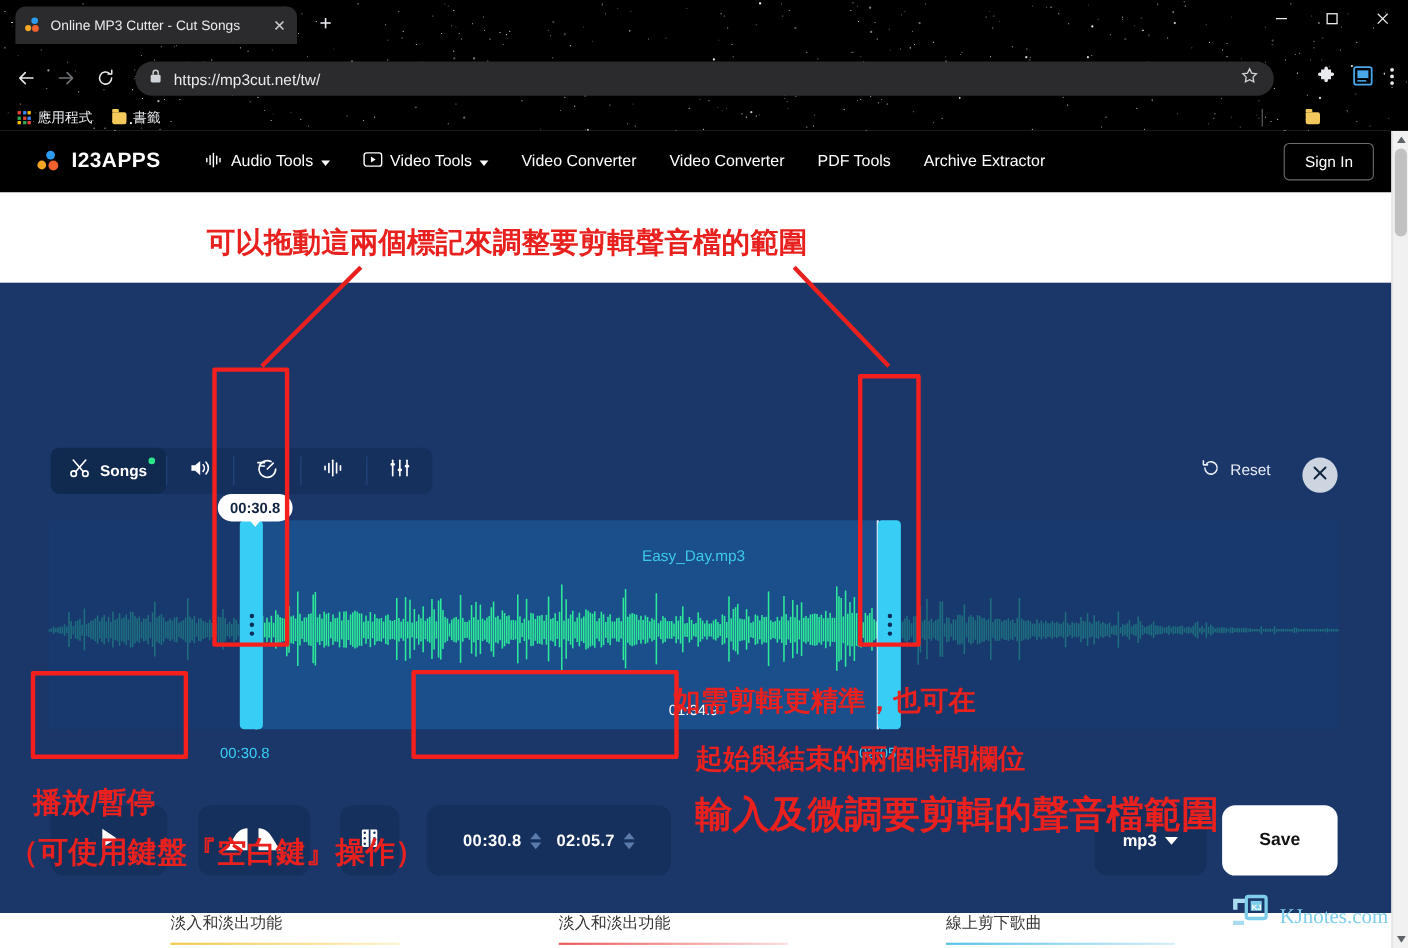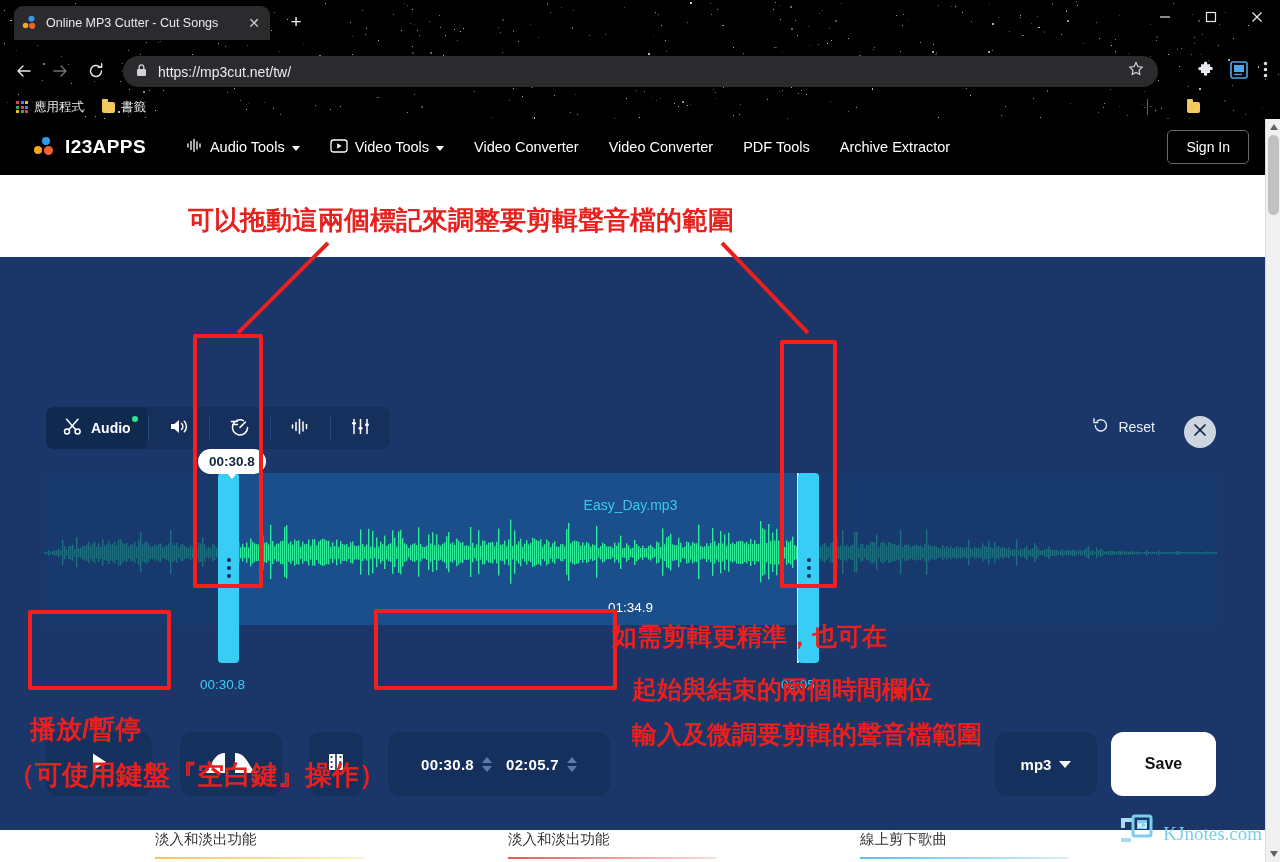--- a/index.html
+++ b/index.html
@@ -109,21 +109,21 @@
   .tb-dot { position:absolute; right:10px; top:9px; width:6px; height:6px; border-radius:50%; background:#2ee68a; }
   .tb-div { width:1px; height:26px; background:#24477f; }
 
   .reset-btn { position:absolute; right:110px; top:160px; display:flex; align-items:center; gap:9px; color:#e8eef7; font-size:14px; }
   .close-btn {
     position:absolute; right:49px; top:159px; width:32px; height:32px; border-radius:50%;
     background:#cdd6e0; display:flex; align-items:center; justify-content:center;
   }
 
   
-  .wave-wrap { position:absolute; left:44px; top:216px; width:1173px; height:152px; }
+  .wave-wrap { position:absolute; left:44px; top:216px; width:1173px; height:190px; }
   .wave-bg { position:absolute; inset:0; background:#17396d; }
   .wave-sel { position:absolute; top:0; bottom:0; background:#1a4f8c; }
   .wave-svg { position:absolute; inset:0; width:100%; height:100%; }
   .filename { position:absolute; left:0; right:0; top:24px; text-align:center; color:#3ec8e8; font-size:14px; }
   .total-time { position:absolute; left:0; right:0; bottom:10px; text-align:center; color:#fff; font-size:13.5px; }
 
   .handle { position:absolute; top:216px; width:21px; height:190px; background:#38cdf4; border-radius:4px; z-index:6; }
   .handle .grip { position:absolute; left:50%; top:50%; transform:translate(-50%,-50%); display:flex; flex-direction:column; gap:4px; }
   .handle .grip i { width:4px; height:4px; border-radius:50%; background:#0b2d57; display:block; }
   .handle-line { position:absolute; top:216px; width:2px; height:190px; background:#dbe7f5; z-index:5; }
@@ -785,21 +785,21 @@
             <span>
               <svg width="19" height="19" viewBox="0 0 19 19">
                 <g stroke="#fff" stroke-width="1.5" fill="none" stroke-linecap="round">
                   <circle cx="4" cy="14.6" r="2.5"></circle>
                     <circle cx="14.6" cy="14.6" r="2.5"></circle>
                   <line x1="5.8" y1="12.8" x2="15" y2="2.2"></line>
                     <line x1="12.8" y1="12.8" x2="3.6" y2="2.2"></line>
                 </g>
               </svg>
             </span>
-            <span class="tb-label">Audio</span>
+            <span class="tb-label">Songs</span>
             <span class="tb-dot"></span>
           </div>
           <div class="tb-div"></div>
           <div class="tb-item">
             <span>
               <svg width="22" height="19" viewBox="0 0 22 19">
                 <path d="M3 7h3.4L11 3v13L6.4 12H3z" fill="#fff"></path>
                 <path d="M13.6 6.5a4.4 4.4 0 0 1 0 6M16.3 4.2a7.7 7.7 0 0 1 0 10.6" fill="none" stroke="#fff" stroke-width="1.5" stroke-linecap="round"></path>
               </svg>
             </span>
@@ -1596,18 +1596,18 @@
     <line x1="722" y1="243" x2="808" y2="333" stroke="#e8201e" stroke-width="4"></line>
   </svg>
 
   <div class="anno-box" style="left:193px; top:334px; width:70px; height:254px;"></div>
   <div class="anno-box" style="left:780px; top:340px; width:57px; height:248px;"></div>
   <div class="anno-box" style="left:28px; top:610px; width:143px; height:80px;"></div>
   <div class="anno-box" style="left:374px; top:609px; width:243px; height:81px;"></div>
 
   <div class="anno" style="left:612px; top:620px; font-size:25px;">如需剪輯更精準，也可在</div>
   <div class="anno" style="left:632px; top:673px; font-size:25px;">起始與結束的兩個時間欄位</div>
-  <div class="anno" style="left:632px; top:718px; font-size:25px;">輸入及微調要剪輯的聲音檔範圍</div>
+  <div class="anno" style="left:632px; top:718px; font-size:34px;">輸入及微調要剪輯的聲音檔範圍</div>
 
   <div class="anno" style="left:30px; top:712px; font-size:26px;">播放/暫停</div>
   <div class="anno" style="left:8px; top:757px; font-size:27px;">（可使用鍵盤『空白鍵』操作）</div>
 
 </div>
 
 </body></html>

